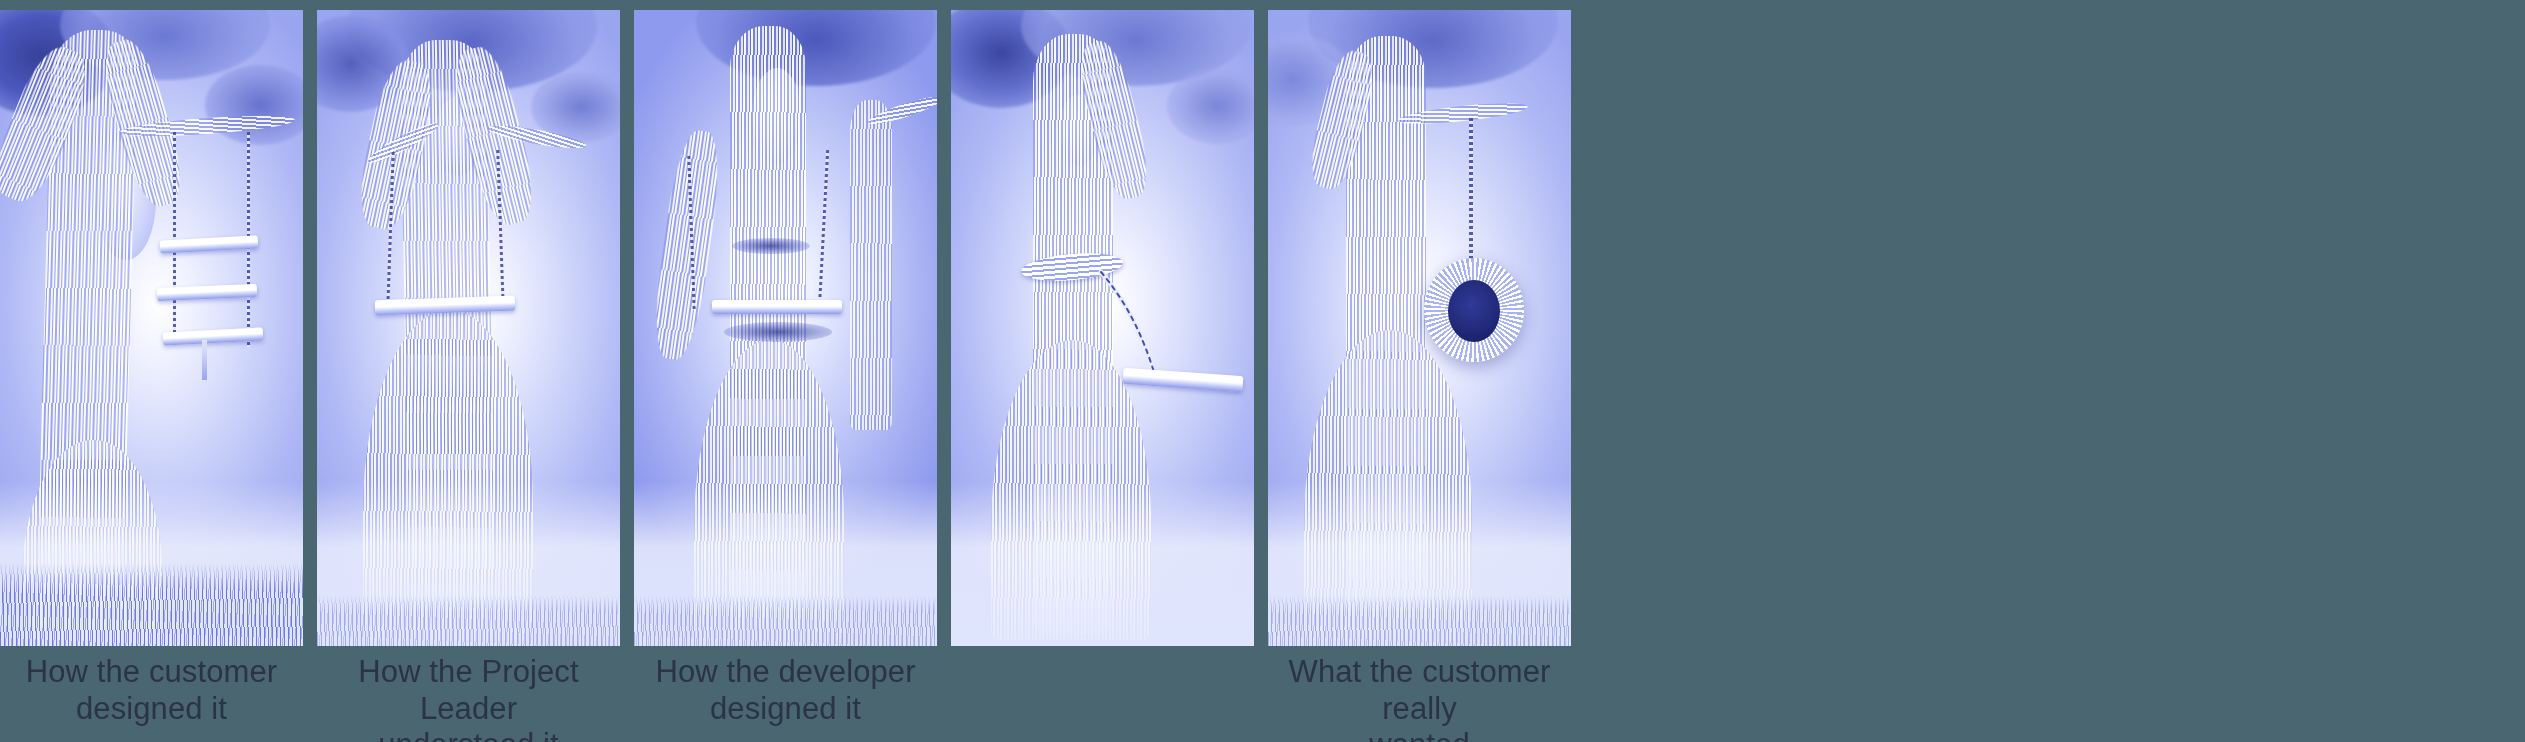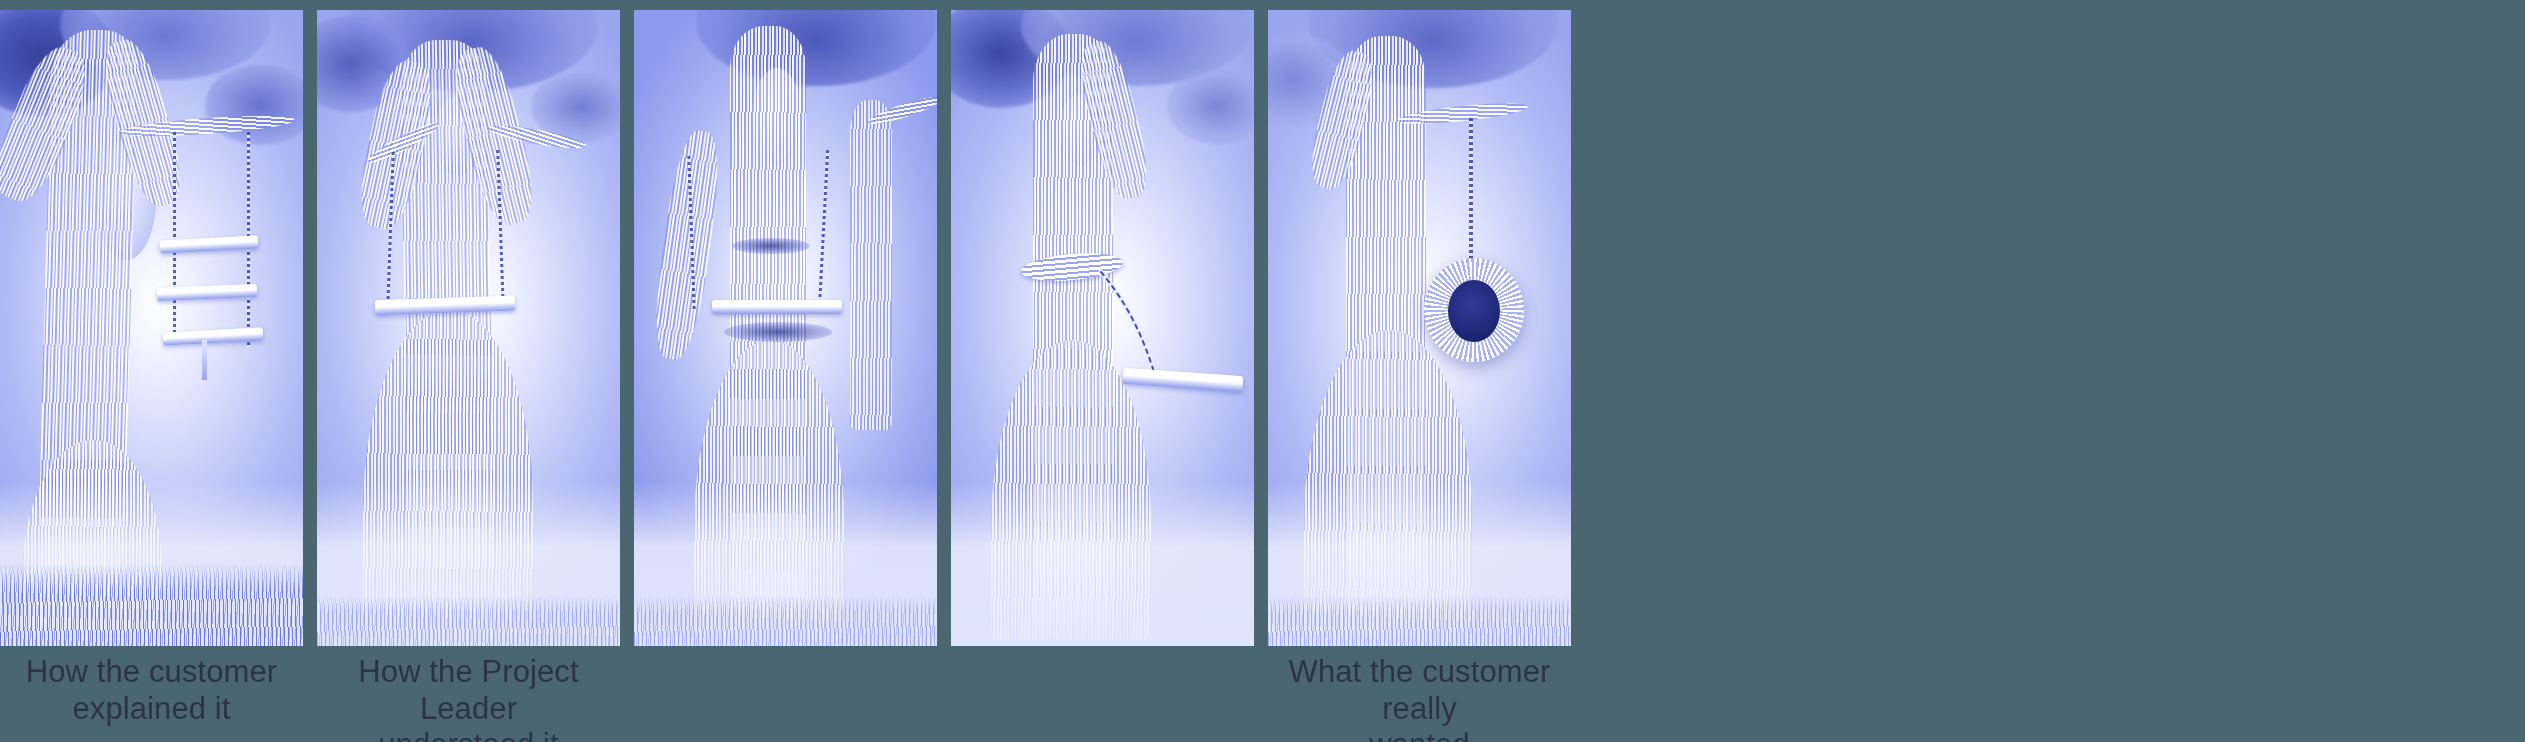--- a/index.html
+++ b/index.html
@@ -204,21 +204,21 @@
         <div class="plank" style="left:160px;top:228px;width:98px;height:13px;transform:rotate(-3deg);"></div>
         <div class="plank" style="left:157px;top:276px;width:100px;height:13px;transform:rotate(-2.5deg);"></div>
         <div class="plank" style="left:163px;top:320px;width:100px;height:13px;transform:rotate(-3deg);"></div>
 
         <div class="rope" style="left:202px;top:330px;height:40px;width:5px;background:linear-gradient(to bottom,#e8ebff,#8e9aee);"></div>
 
         <div class="ground"></div>
         <div class="grass"></div>
       </div>
       <div class="caption">How the customer
-explained it</div>
+designed it</div>
     </div>
 
     <div class="panel" style="width:303px;margin-left:14px;">
       <div class="art">
         <div class="sky"></div>
         <div class="canopy" style="left:30px;top:-48px;width:250px;height:130px;
              background:radial-gradient(ellipse at 50% 62%, #4653bb 0%, #8995e5 58%, rgba(175,185,245,.08) 100%);opacity:.8;"></div>
         <div class="canopy" style="left:-26px;top:6px;width:120px;height:96px;
              background:radial-gradient(ellipse at 50% 50%, #3a47ab 0%, #828ee2 62%, rgba(175,185,245,.08) 100%);opacity:.75;"></div>
         <div class="canopy" style="left:214px;top:62px;width:100px;height:70px;
@@ -271,20 +271,22 @@
         <div class="rope" style="left:188px;top:140px;height:160px;transform:rotate(3deg);"></div>
 
         <div class="shadowblob" style="left:98px;top:228px;width:78px;height:16px;"></div>
 
         <div class="plank" style="left:78px;top:290px;width:130px;height:14px;"></div>
         <div class="shadowblob" style="left:90px;top:312px;width:108px;height:20px;"></div>
 
         <div class="ground"></div>
         <div class="grass low"></div>
       </div>
+      <div class="caption">How the developer
+designed it</div>
     </div>
 
     <div class="panel" style="width:303px;margin-left:14px;">
       <div class="art">
         <div class="sky"></div>
         <div class="canopy" style="left:-20px;top:-12px;width:140px;height:110px;
              background:radial-gradient(ellipse at 50% 50%, #2f3b99 0%, #5e6bcb 50%, rgba(160,170,240,.15) 100%);opacity:.9;"></div>
         <div class="canopy" style="left:70px;top:-44px;width:230px;height:120px;
              background:radial-gradient(ellipse at 50% 62%, #5260c4 0%, #929de7 58%, rgba(175,185,245,.06) 100%);opacity:.7;"></div>
         <div class="canopy" style="left:216px;top:58px;width:100px;height:76px;

